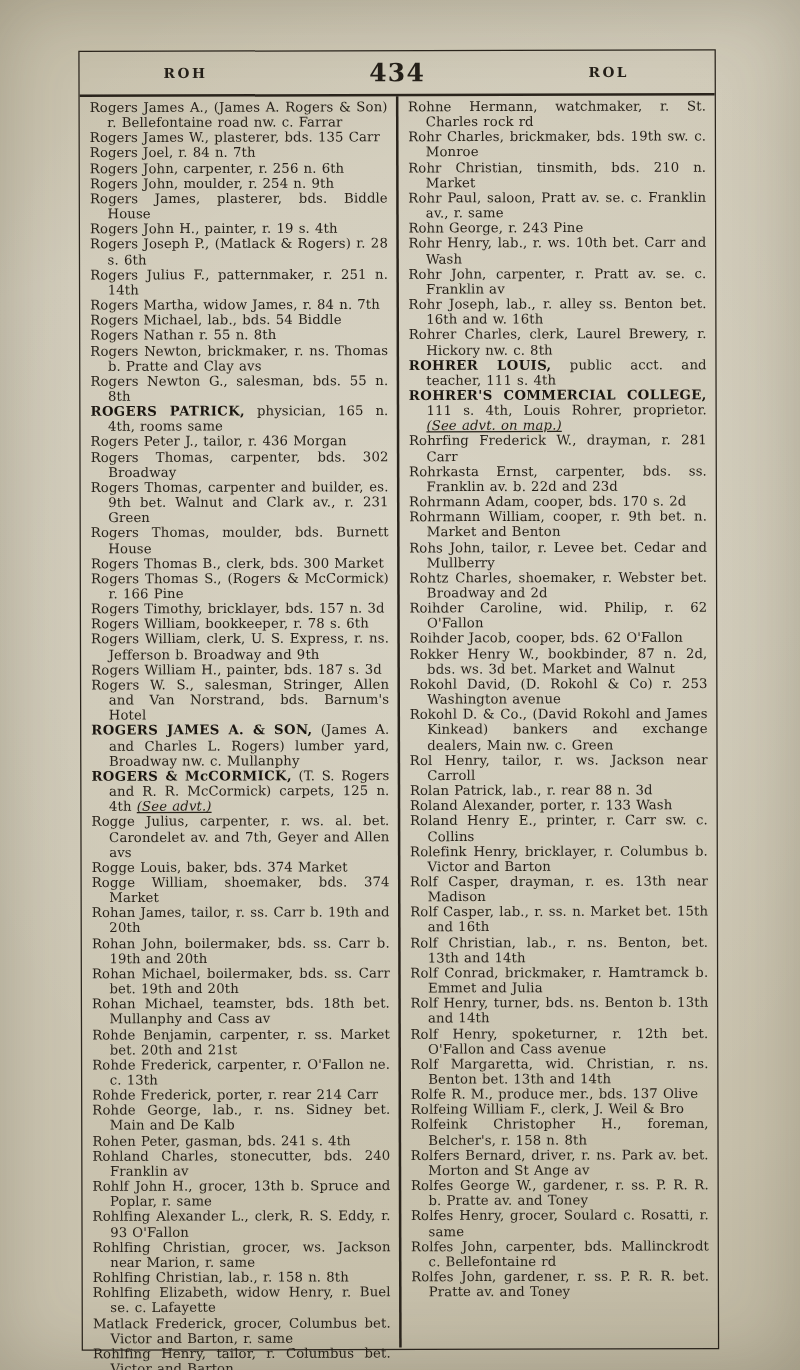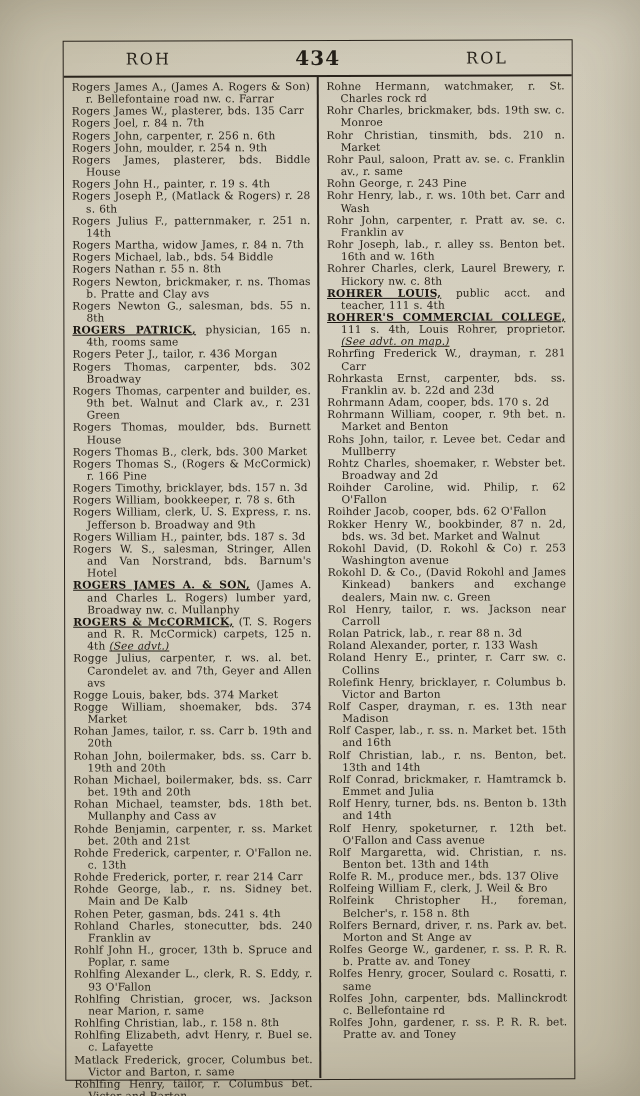--- a/index.html
+++ b/index.html
@@ -22,21 +22,21 @@
     box-sizing:border-box;
     background:transparent;
   }
   .running-head{
     height:34px;
     border-bottom:2.6px solid #2a241c;
     display:grid;grid-template-columns:1fr 1fr 1fr;align-items:center;
     color:#241f18;
   }
   .running-head span{justify-self:center;}
-  .head-word{font-weight:normal;font-size:16px;letter-spacing:2px;}
+  .head-word{font-weight:bold;font-size:11px;letter-spacing:2px;}
   .page-num{font-weight:bold;font-size:20px;letter-spacing:1px;}
   .columns{
     display:flex;align-items:stretch;
     height:calc(100% - 36.6px);
     box-sizing:border-box;
   }
   .col{
     flex:1 1 0;min-width:0;
     padding:3px 7px 0 8px;
     color:#272119;
@@ -47,21 +47,21 @@
   p.entry{
     margin:0;
     font-size:10.6px;
     line-height:12.15px;
     text-align:justify;
     padding-left:14px;
     text-indent:-14px;
     letter-spacing:0.1px;
     word-spacing:0.6px;
   }
-  p.entry b{color:#1b1610;letter-spacing:0.3px;text-decoration:underline;}
+  p.entry b{color:#1b1610;letter-spacing:0.3px;}
   p.entry i{font-style:italic;text-decoration:underline;}
 </style>
 </head>
 <body>
 
 <div class="scan">
   <div class="frame">
     <div class="running-head">
       <span class="head-word">ROH</span>
       <span class="page-num">434</span>
@@ -107,21 +107,21 @@
           <p class="entry">Rohde Benjamin, carpenter, r. ss. Market bet. 20th and 21st</p>
           <p class="entry">Rohde Frederick, carpenter, r. O'Fallon ne. c. 13th</p>
           <p class="entry">Rohde Frederick, porter, r. rear 214 Carr</p>
           <p class="entry">Rohde George, lab., r. ns. Sidney bet. Main and De Kalb</p>
           <p class="entry">Rohen Peter, gasman, bds. 241 s. 4th</p>
           <p class="entry">Rohland Charles, stonecutter, bds. 240 Franklin av</p>
           <p class="entry">Rohlf John H., grocer, 13th b. Spruce and Poplar, r. same</p>
           <p class="entry">Rohlfing Alexander L., clerk, R. S. Eddy, r. 93 O'Fallon</p>
           <p class="entry">Rohlfing Christian, grocer, ws. Jackson near Marion, r. same</p>
           <p class="entry">Rohlfing Christian, lab., r. 158 n. 8th</p>
-          <p class="entry">Rohlfing Elizabeth, advt Henry, r. Buel se. c. Lafayette</p>
+          <p class="entry">Rohlfing Elizabeth, widow Henry, r. Buel se. c. Lafayette</p>
           <p class="entry">Matlack Frederick, grocer, Columbus bet. Victor and Barton, r. same</p>
           <p class="entry">Rohlfing Henry, tailor, r. Columbus bet. Victor and Barton</p>
         </div>
       <div class="col-divider"></div>
       <div class="col" id="col-right">
           <p class="entry">Rohne Hermann, watchmaker, r. St. Charles rock rd</p>
           <p class="entry">Rohr Charles, brickmaker, bds. 19th sw. c. Monroe</p>
           <p class="entry">Rohr Christian, tinsmith, bds. 210 n. Market</p>
           <p class="entry">Rohr Paul, saloon, Pratt av. se. c. Franklin av., r. same</p>
           <p class="entry">Rohn George, r. 243 Pine</p>

